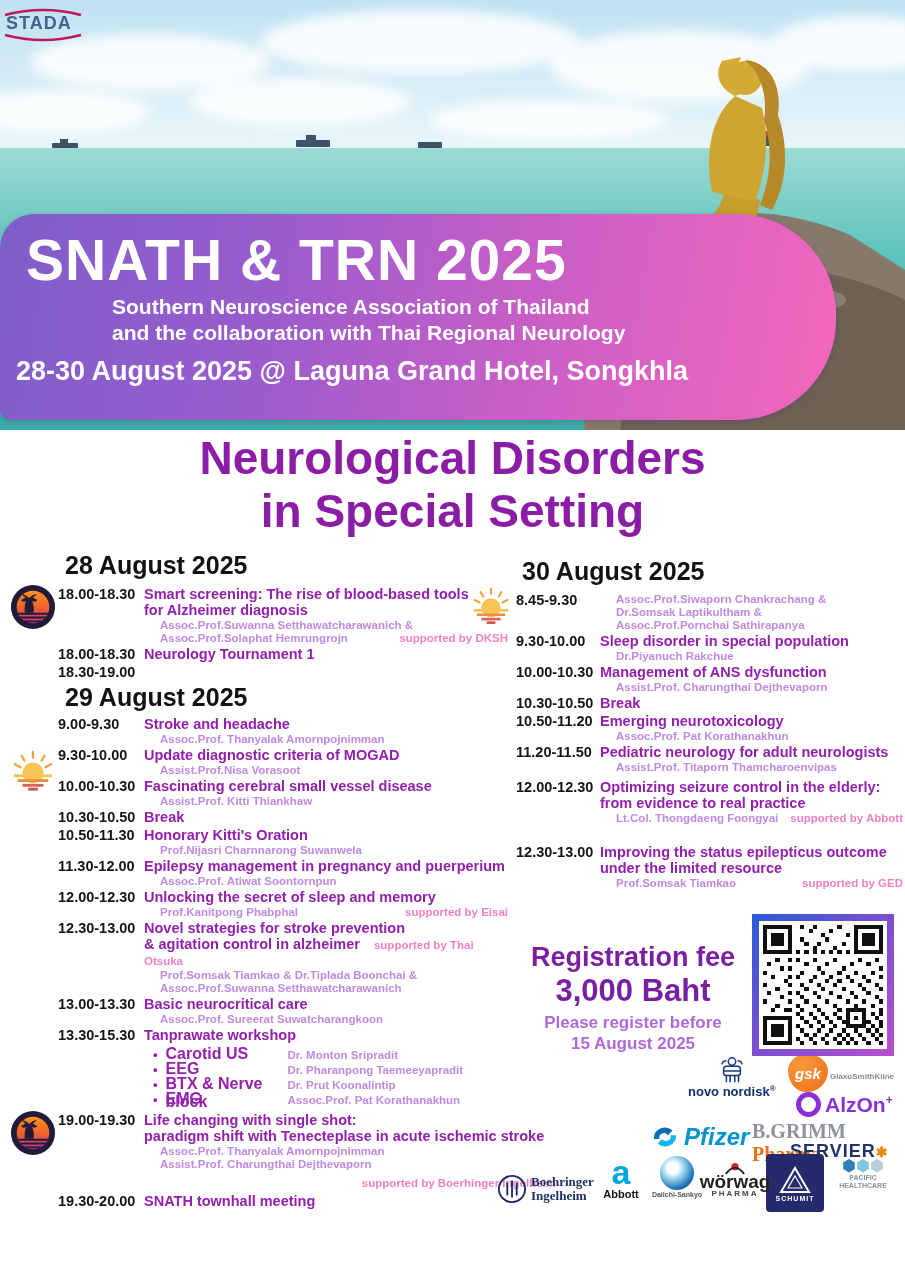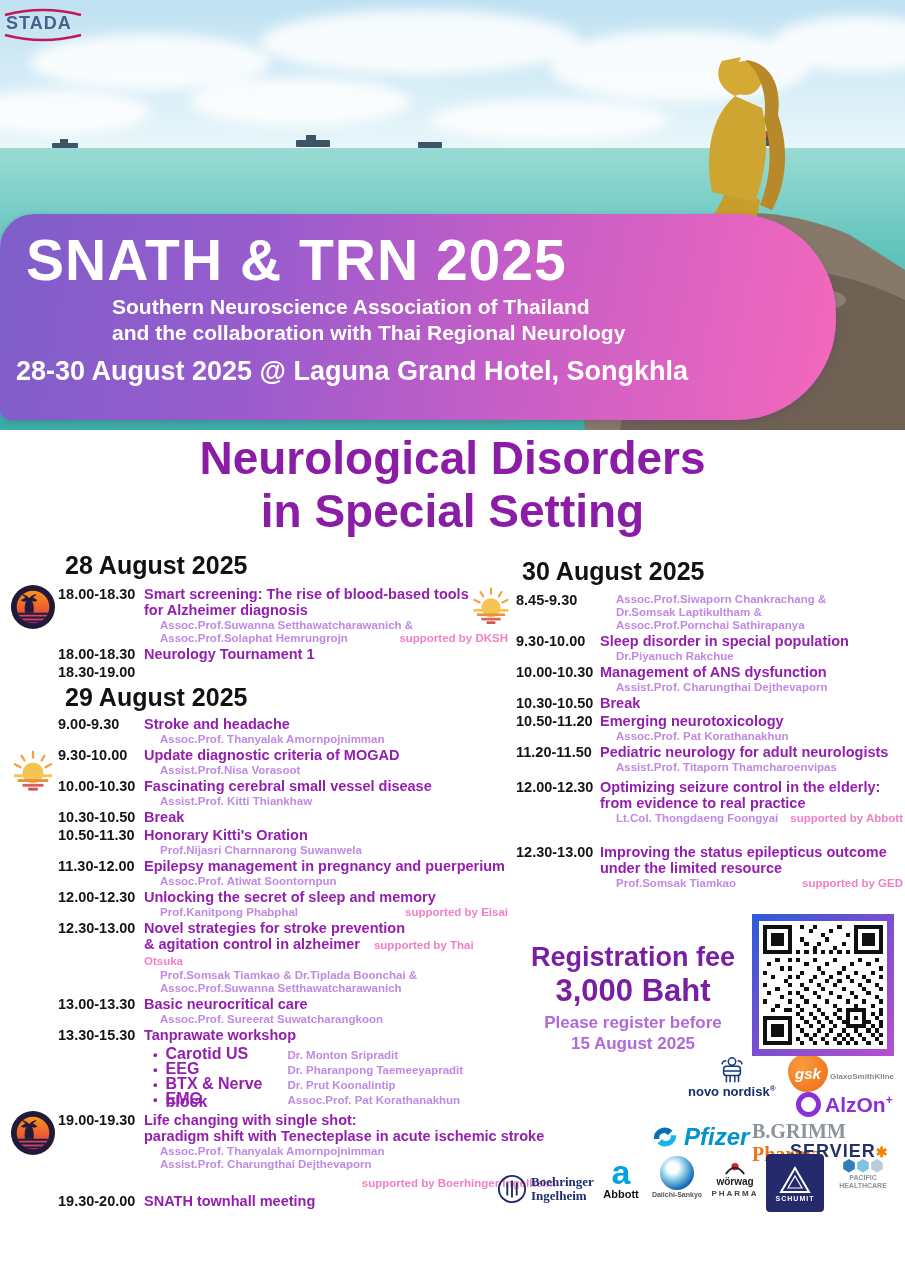--- a/index.html
+++ b/index.html
@@ -71,21 +71,21 @@
   .boeh{left:497px;top:1174px}
   .boehtext{font-family:"Liberation Serif",serif;font-size:13px;line-height:14px;font-weight:700;color:#1d2e67}
   .abbott{left:596px;top:1156px;flex-direction:column;gap:0;width:50px}
   .abbott .aglyph{font-size:34px;font-weight:800;color:#00a3e0;line-height:32px}
   .abbott .aname{font-size:11px;font-weight:800;color:#111}
   .daiichi{left:650px;top:1156px;flex-direction:column;gap:1px;width:54px}
   .sphere{width:34px;height:34px;border-radius:50%;
      background:radial-gradient(circle at 38% 35%,#ffffff 18%,#9fd8ef 35%,#1268b3 72%,#79c7a8 100%)}
   .daiichi .dname{font-size:7px;color:#555;font-weight:700}
   .worwag{left:704px;top:1162px;flex-direction:column;gap:0;width:62px}
-  .worwag .wname{font-size:10px;font-weight:800;color:#222;line-height:14px}
+  .worwag .wname{font-size:19px;font-weight:800;color:#222;line-height:14px}
   .worwag .wsub{font-size:8px;letter-spacing:2px;color:#444;font-weight:700}
   .schumit{left:766px;top:1154px;width:58px;height:58px;background:#242a6b;border-radius:4px;
      display:flex;flex-direction:column;align-items:center;justify-content:center}
   .schumit .sname{font-size:7px;color:#fff;font-weight:800;letter-spacing:1px}
   .pacific{left:828px;top:1158px;flex-direction:column;gap:0;width:70px}
   .hexes{font-size:16px;line-height:16px}
   .hx1{color:#2e7fb8}.hx2{color:#7fc4e0}.hx3{color:#b8cdd8}
   .pacname{font-size:7px;color:#8a949c;font-weight:700;line-height:8px}
 
   

